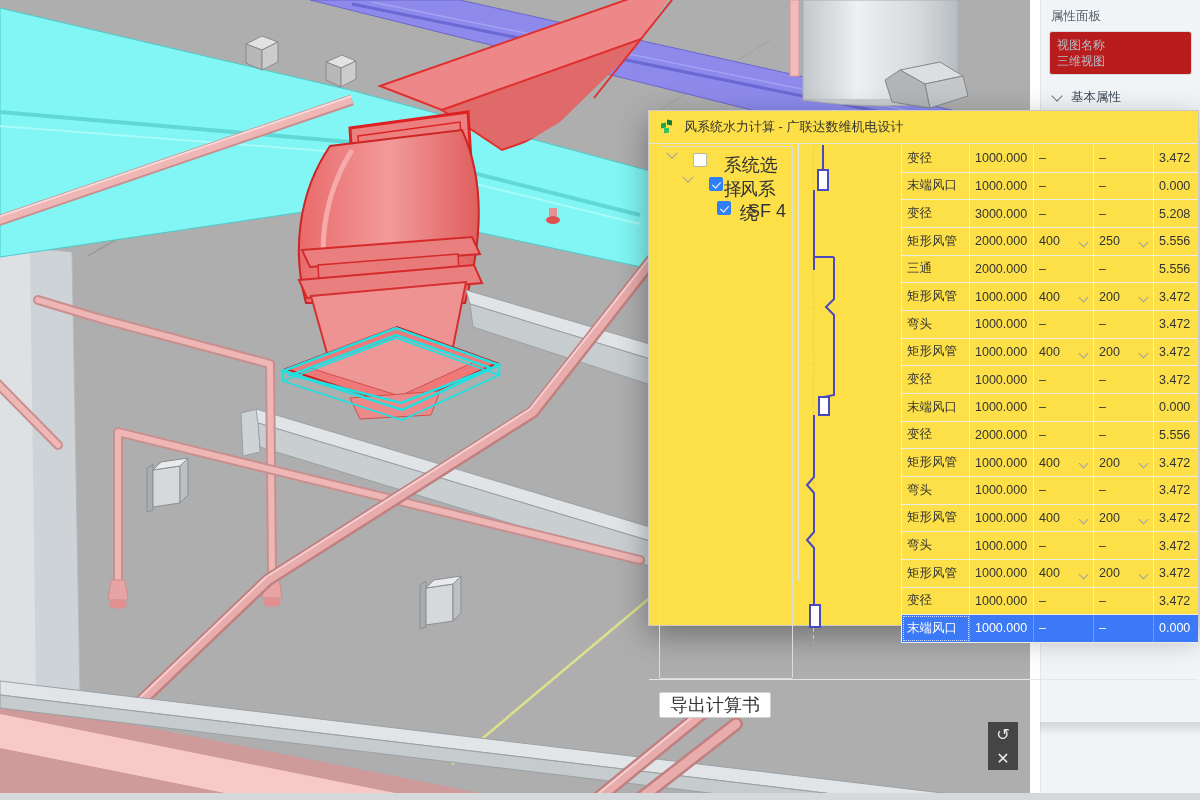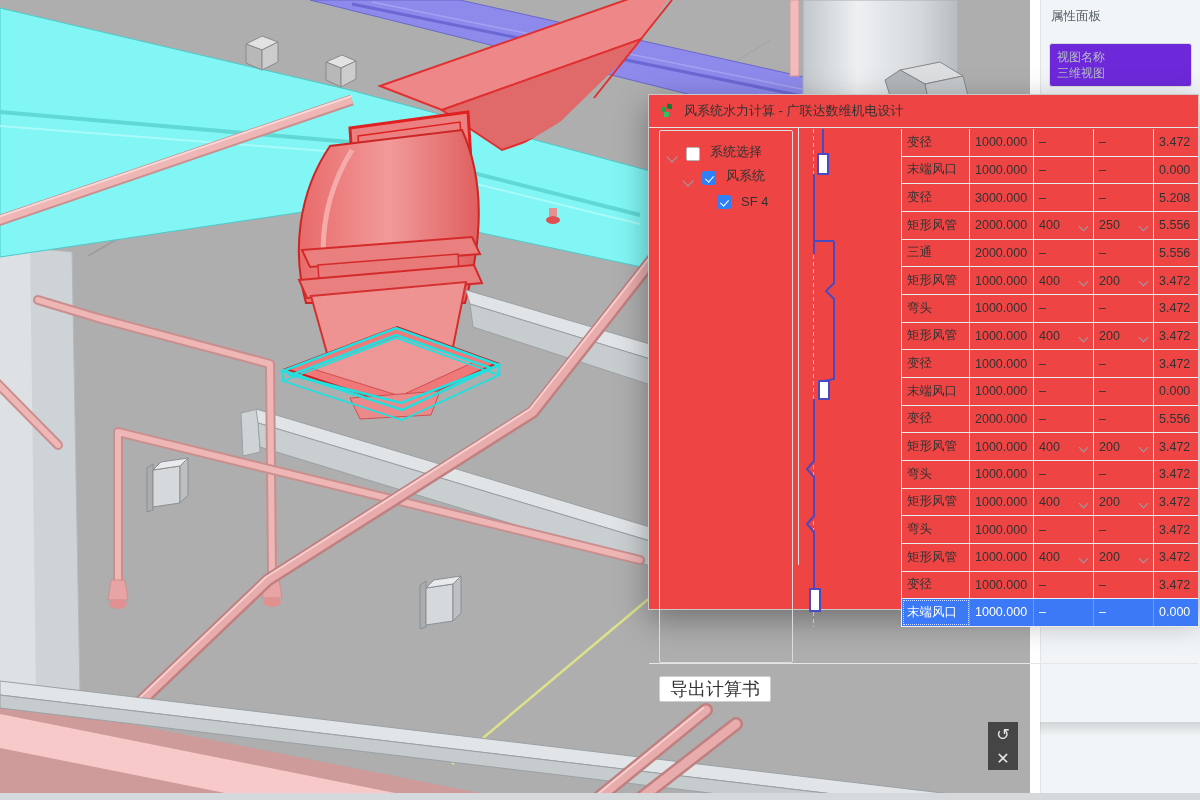--- a/index.html
+++ b/index.html
@@ -5,42 +5,42 @@
   html,body{margin:0;padding:0;}
   body{width:1200px;height:800px;overflow:hidden;position:relative;
        font-family:"Liberation Sans","DejaVu Sans",sans-serif;background:#aeaeae;}
   
   #scene{position:absolute;left:0;top:0;width:1035px;height:795px;z-index:0;}
   #gutter{position:absolute;left:1030px;top:0;width:10px;height:795px;background:#fff;z-index:1;}
   
   #props{position:absolute;left:1040px;top:0;width:160px;height:795px;background:#f2f5f7;
          border-left:1px solid #e2e5e8;z-index:1;box-sizing:border-box;}
   .props-title{font-size:12.5px;color:#556068;padding:8px 0 6px 10px;}
-  .props-input{margin:12px 8px;background:#6d28d9;border:1px solid #d9dcdf;border-radius:3px;
+  .props-input{margin:0 8px;background:#b91c1c;border:1px solid #d9dcdf;border-radius:3px;
                padding:5px 7px;font-size:12px;color:#b4bcc4;line-height:16px;}
   .props-section{display:flex;align-items:center;gap:10px;padding:14px 0 9px 12px;
                  font-size:12.5px;color:#3d4a56;border-bottom:1px solid #e3e6e9;}
   .chev{width:7px;height:7px;border-right:1.5px solid #6a7a88;border-bottom:1.5px solid #6a7a88;
         transform:rotate(45deg);display:inline-block;margin-top:-4px;}
   
-  #dialog{position:absolute;left:648px;top:94px;width:551px;height:516px;background:#ef4444;
+  #dialog{position:absolute;left:648px;top:110px;width:551px;height:516px;background:#fde047;
           border:1px solid #c9c9c9;box-sizing:border-box;z-index:3;
           box-shadow:0 10px 30px rgba(0,0,0,.35);}
   .titlebar{position:absolute;left:0;top:0;right:0;height:33px;border-bottom:1px solid #e4e4e4;
             display:flex;align-items:center;padding-left:12px;box-sizing:border-box;gap:8px;}
   .logo{width:15px;height:15px;position:relative;flex:0 0 auto;}
   .logo i{position:absolute;background:#17a84b;}
   .logo i:nth-child(1){left:0;top:3px;width:5px;height:5px;transform:skewY(-12deg);}
   .logo i:nth-child(2){left:6px;top:0;width:5px;height:5px;background:#0c7c36;transform:skewY(12deg);}
   .logo i:nth-child(3){left:3px;top:8px;width:5px;height:5px;background:#31c069;transform:skewY(-8deg);}
   .title-text{font-size:13px;color:#333;}
   
   .tree{position:absolute;left:10px;top:35px;width:134px;height:533px;border:1px solid #dcdcdc;
         border-radius:2px;box-sizing:border-box;padding-top:6px;}
-  .titem{display:flex;align-items:flex-end;height:24px;gap:10px;font-size:13px;color:#333;}
+  .titem{display:flex;align-items:flex-start;height:24px;gap:17px;font-size:18px;color:#333;}
   .titem .chev{border-color:#9aa0a6;}
   .cb{width:14px;height:14px;border:1px solid #b6b6b6;border-radius:2px;background:#fff;
       box-sizing:border-box;position:relative;flex:0 0 auto;}
   .cb.on{background:#2f80f7;border-color:#2f80f7;}
   .cb.on::after{content:"";position:absolute;left:4px;top:1.5px;width:4px;height:7px;
       border-right:1.6px solid #fff;border-bottom:1.6px solid #fff;transform:rotate(42deg);}
   
   .vdiv{position:absolute;left:149px;top:33px;bottom:44px;width:1px;background:#e6e6e6;}
   .schematic{position:absolute;left:152px;top:34px;width:100px;height:498px;}
   .rows{position:absolute;left:252px;top:34px;right:0;height:498px;border-left:1px solid #ececec;}

